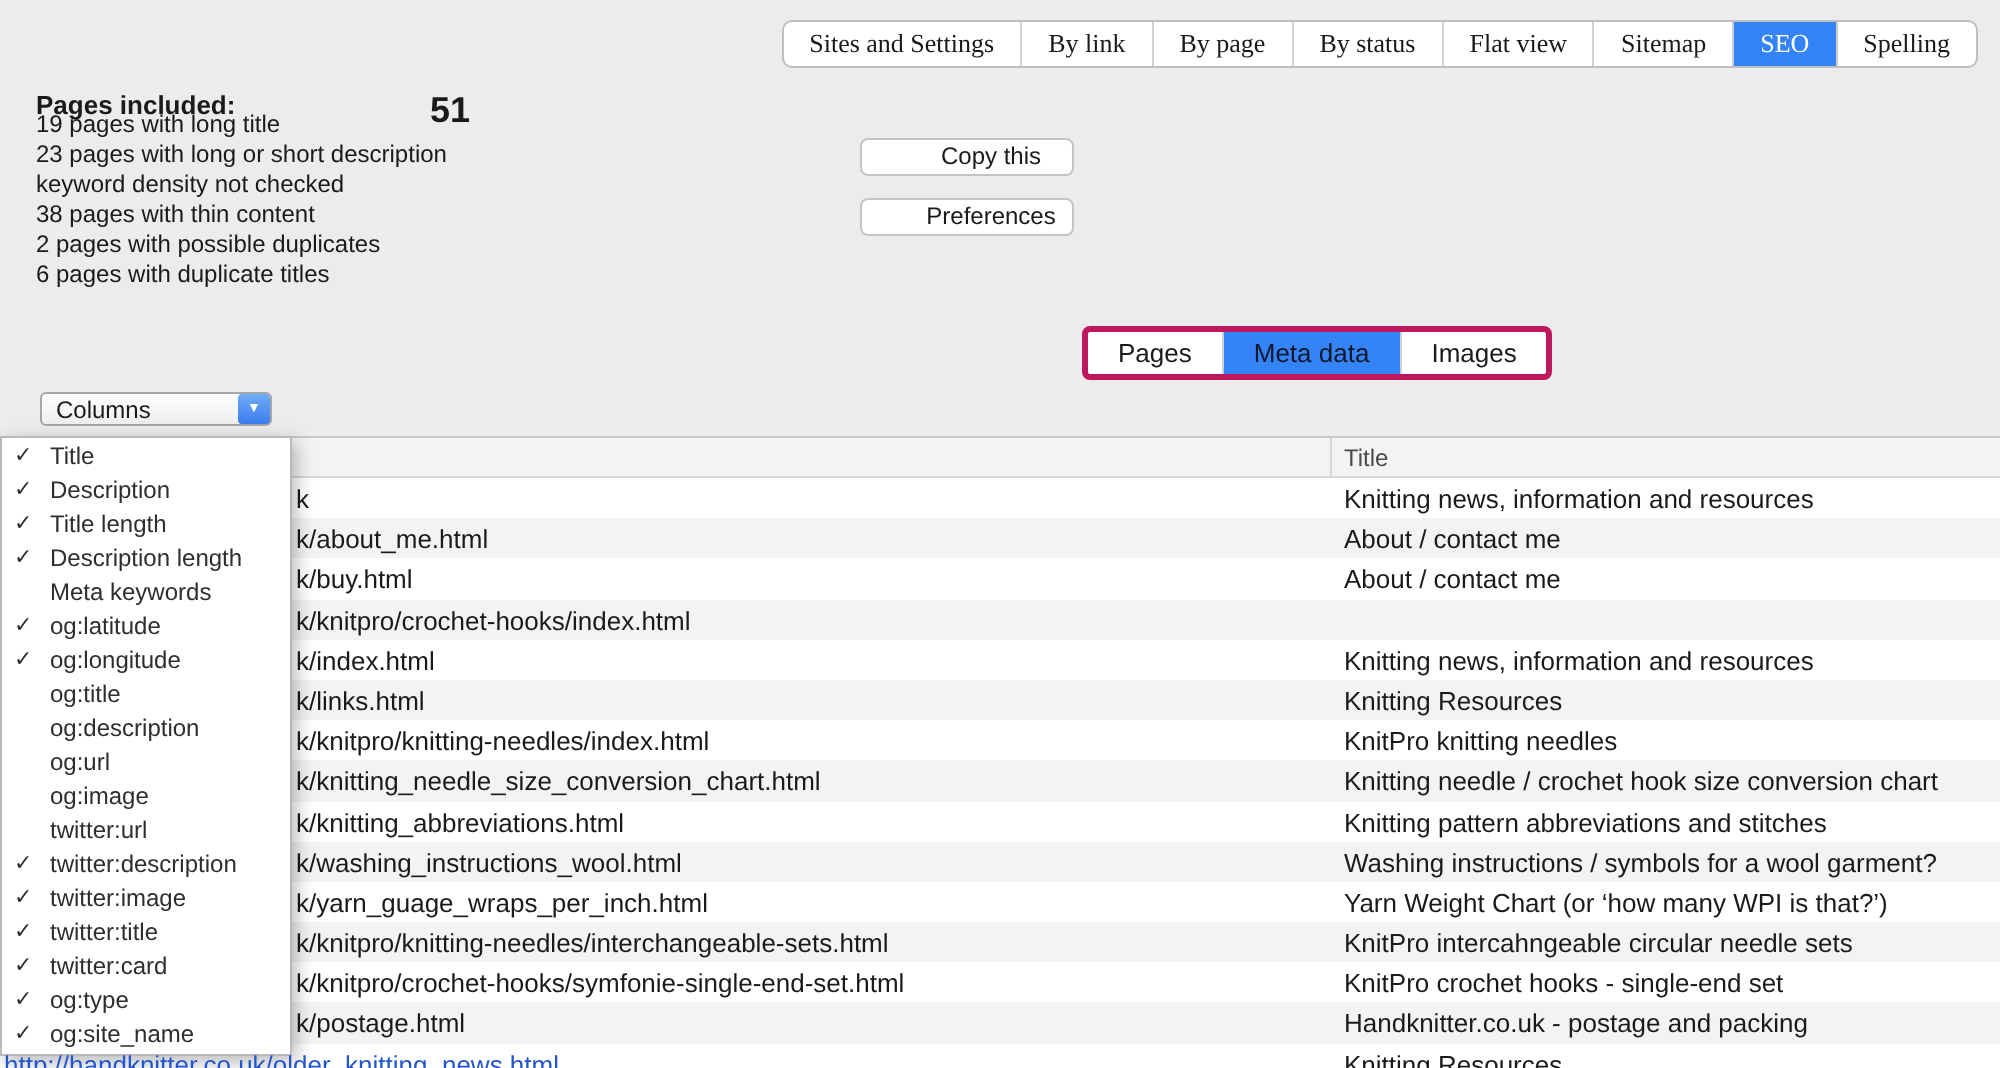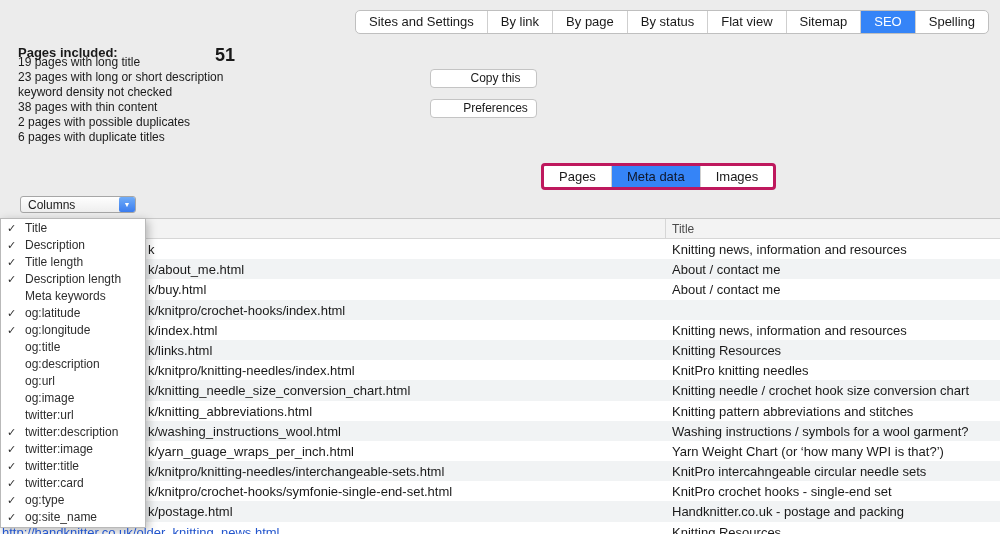--- a/index.html
+++ b/index.html
@@ -3,21 +3,21 @@
 <meta charset="utf-8">
 <style>
   html,body{margin:0;padding:0;}
   .window{position:relative;width:1000px;height:534px;background:#ececec;
     font-family:"Liberation Sans",sans-serif;color:#1a1a1a;overflow:hidden;}
 
   
   .tabbar{position:absolute;top:10px;right:11px;display:flex;height:22px;background:#fff;
     border:1px solid #bfbfbf;border-radius:5px;overflow:hidden;}
   .tab{line-height:22px;padding:0 13px;font-size:13px;white-space:nowrap;
-    border-right:1px solid #cfcfcf;cursor:default;}
+    border-right:1px solid #cfcfcf;cursor:default;font-family:Liberation Serif, serif;}
   .tab:last-child{border-right:none;text-align:center;}
   .tab[data-selected="true"]{background:#3584f7;color:#fff;}
 
   
   .summary-label{position:absolute;left:18px;top:45px;font-size:13px;font-weight:bold;}
   .summary-count{position:absolute;left:215px;top:45px;font-size:18px;font-weight:bold;}
   .summary-lines{position:absolute;left:18px;top:55px;font-size:12px;line-height:15px;}
 
   
   .btn{position:absolute;width:107px;height:19px;background:#fff;border:1px solid #c4c4c4;

